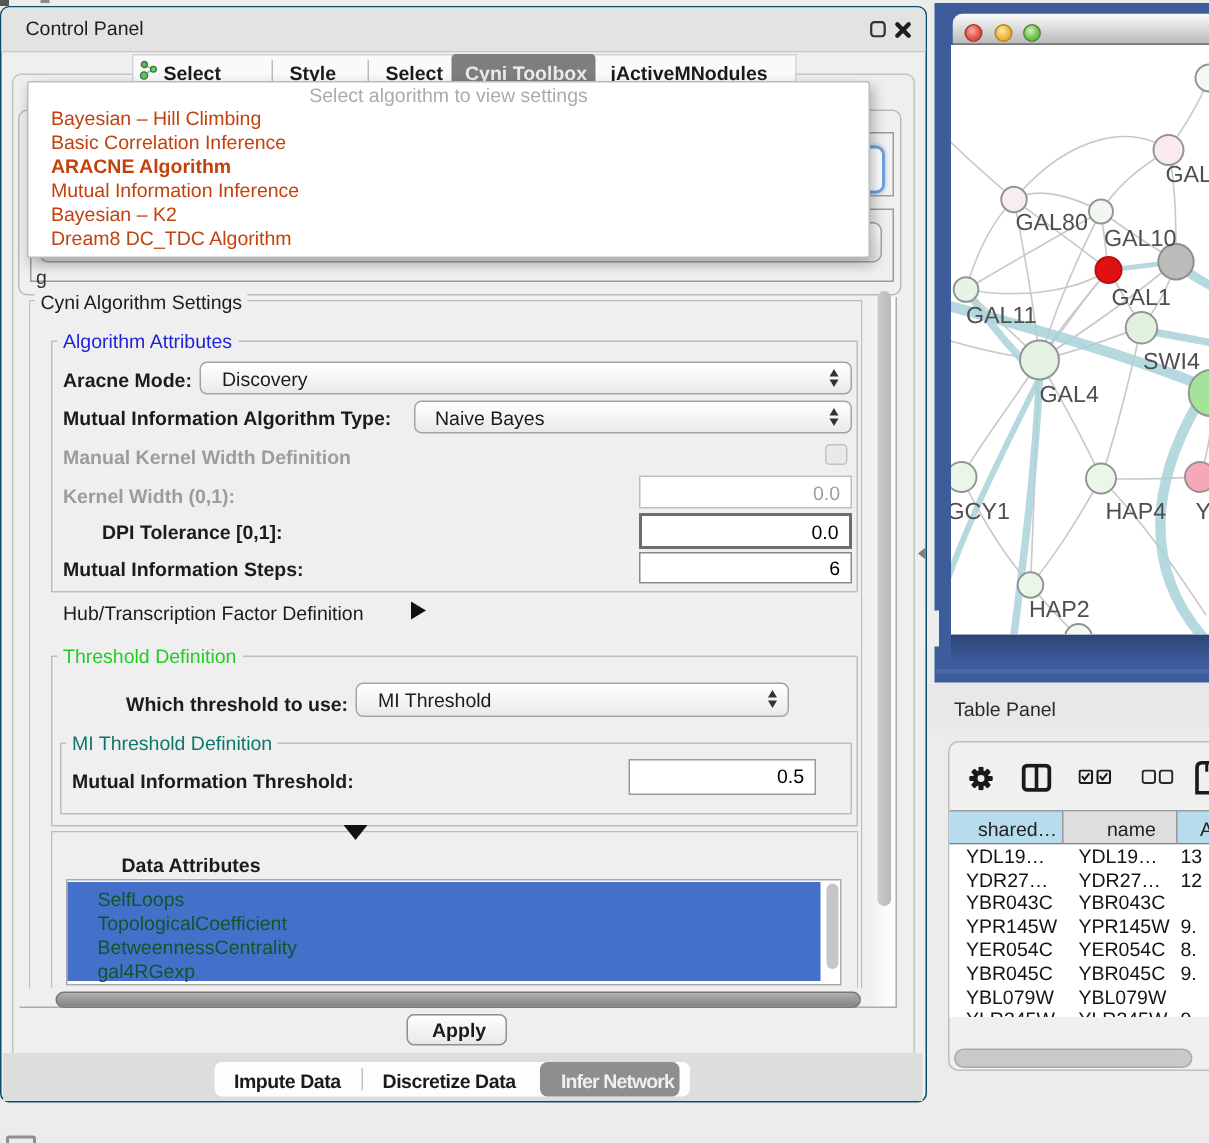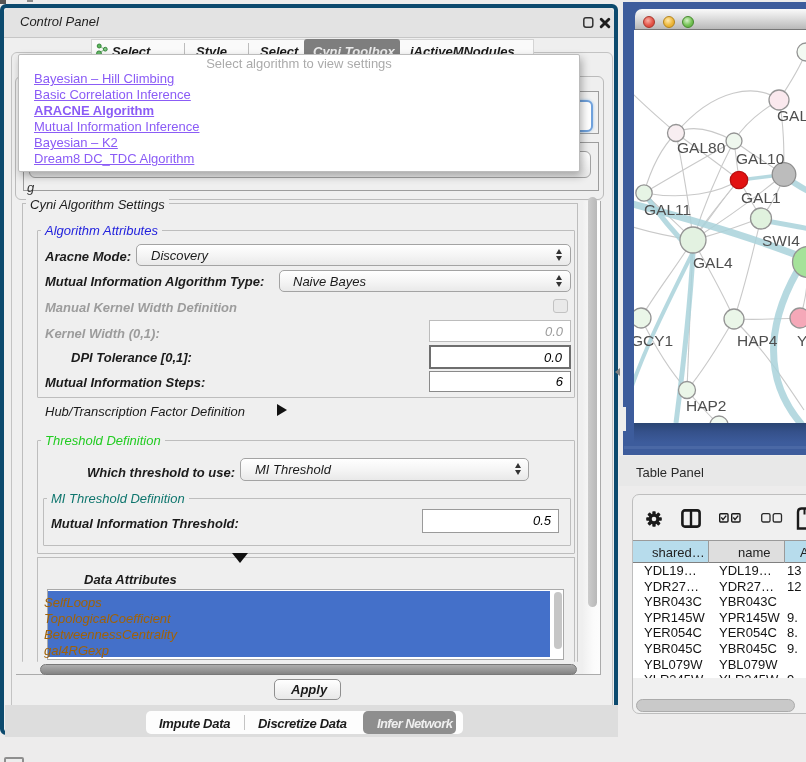--- a/index.html
+++ b/index.html
@@ -22,21 +22,21 @@
   .arrows .dn{border-top:5px solid #333;}
 </style>
 </head>
 <body>
 <div id="stage">
 
   <div class="a" style="left:0;top:0;width:6px;height:4px;background:#565656;"></div>
   <div class="a" style="left:27px;top:0;width:6px;height:2px;background:#8a8a8a;"></div>
 
   <div class="a" style="left:0px;top:4px;width:618px;height:731px;background:#EFEFEF;
-       border:4px solid #0c4a6e;border-radius:6px;box-sizing:border-box;font-style:italic;">
+       border:1px solid #0c4a6e;border-radius:6px;box-sizing:border-box;">
 
     <div class="a" style="left:0;top:0;width:100%;height:29px;background:#E3E3E3;
          border-bottom:1px solid #C6C6C6;border-radius:5px 5px 0 0;"></div>
     <div class="a t13" style="left:16px;top:6px;color:#1E1E1E;">Control Panel</div>
     <svg class="a" style="left:579px;top:9px;" width="11" height="11" viewBox="0 0 11 11">
       <rect x="0.8" y="0.8" width="9" height="9.4" rx="2.2" fill="none" stroke="#333333" stroke-width="1.5"></rect>
     </svg>
     <svg class="a" style="left:595px;top:9px;" width="12" height="12" viewBox="0 0 12 12">
       <path d="M2.2 2.2 L9.8 9.8 M9.8 2.2 L2.2 9.8" stroke="#1E1E1E" stroke-width="2.9" stroke-linecap="round"></path>
     </svg>
@@ -122,33 +122,33 @@
     <div class="a t13" style="left:251px;top:454px;">MI Threshold</div>
     <div class="arrows" style="left:511px;top:455px;">
         <i class="up"></i>
         <i class="dn"></i>
       </div>
 
     <div class="gbox" style="left:39px;top:490px;width:526px;height:46px;"></div>
     <div class="glabel" style="left:43px;top:483px;color:#0f766e;">MI Threshold Definition</div>
 
     <div class="a t13 b" style="left:47px;top:508px;">Mutual Information Threshold:</div>
-    <div class="field" style="left:418px;top:501px;width:137px;height:24px;border:1px solid #9A9A9A;
+    <div class="field" style="left:418px;top:501px;width:125px;height:24px;border:1px solid #9A9A9A;
          color:#000;line-height:22px;">0.5</div>
 
     <div class="gbox" style="left:33px;top:549px;width:536px;height:104px;border-bottom:none;"></div>
     <div class="a" style="left:228px;top:545px;width:0;height:0;border-left:8.5px solid transparent;
          border-right:8.5px solid transparent;border-top:10px solid #111;"></div>
 
     <div class="a t13 b" style="left:36px;top:564px;margin-left:44px;">Data Attributes</div>
 
     <div class="a" style="left:43px;top:581px;width:517px;height:71px;background:#FFF;
          border:1px solid #A9A9A9;box-sizing:border-box;"></div>
     <div class="a" style="left:44px;top:583px;width:502px;height:66px;background:#4470C9;"></div>
-    <div class="a" style="left:40px;top:587px;font-size:13px;color:#a16207;line-height:16px;">
+    <div class="a" style="left:64px;top:587px;font-size:13px;color:#14532d;line-height:16px;">
       SelfLoops<br>TopologicalCoefficient<br>BetweennessCentrality<br>gal4RGexp</div>
     <div class="a" style="left:550px;top:584px;width:8px;height:57px;background:#C6C6C6;
          border-radius:4px;"></div>
 
     <div class="a" style="left:579px;top:193px;width:17px;height:473px;
          background:linear-gradient(90deg,#F0F0F0,#FBFBFB 60%,#FDFDFD);"></div>
     <div class="a" style="left:584px;top:189px;width:9px;height:410px;border-radius:5px;
          background:linear-gradient(90deg,#CCCCCC,#B8B8B8);"></div>
     <div class="a" style="left:596px;top:193px;width:1px;height:474px;background:#ABABAB;"></div>
     <div class="a" style="left:12px;top:666px;width:585px;height:1px;background:#ABABAB;"></div>
@@ -168,21 +168,21 @@
     <div class="a t13 b" style="left:373px;top:708px;color:#EFEFEF;letter-spacing:-0.6px;">Infer Network</div>
 
     <div class="a" style="left:611px;top:360px;width:0;height:0;border-top:4px solid transparent;
          border-bottom:4px solid transparent;border-right:5px solid #808080;"></div>
   </div>
 
   <div class="a" style="left:18px;top:54px;width:562px;height:118px;background:#FFF;
        border:1px solid #BCBCBC;border-radius:2px;box-sizing:border-box;
        box-shadow:2px 4px 9px rgba(0,0,0,0.30);"></div>
   <div class="a" style="left:18px;top:56px;width:562px;text-align:center;font-size:13px;color:#ABABAB;white-space:nowrap;">Select algorithm to view settings</div>
-  <div class="a" style="left:34px;top:71px;font-size:13px;color:#8b5cf6;line-height:16px;white-space:nowrap;text-decoration:underline;">
+  <div class="a" style="left:34px;top:71px;font-size:13px;color:#c2410c;line-height:16px;white-space:nowrap;">
     Bayesian – Hill Climbing<br>
     Basic Correlation Inference<br>
     <span class="b">ARACNE Algorithm</span><br>
     Mutual Information Inference<br>
     Bayesian – K2<br>
     Dream8 DC_TDC Algorithm
   </div>
 
   <div class="a" style="left:623px;top:2px;width:183px;height:453px;background:#3D5C9C;"></div>
   <div class="a" style="left:634px;top:423px;width:172px;height:20px;

